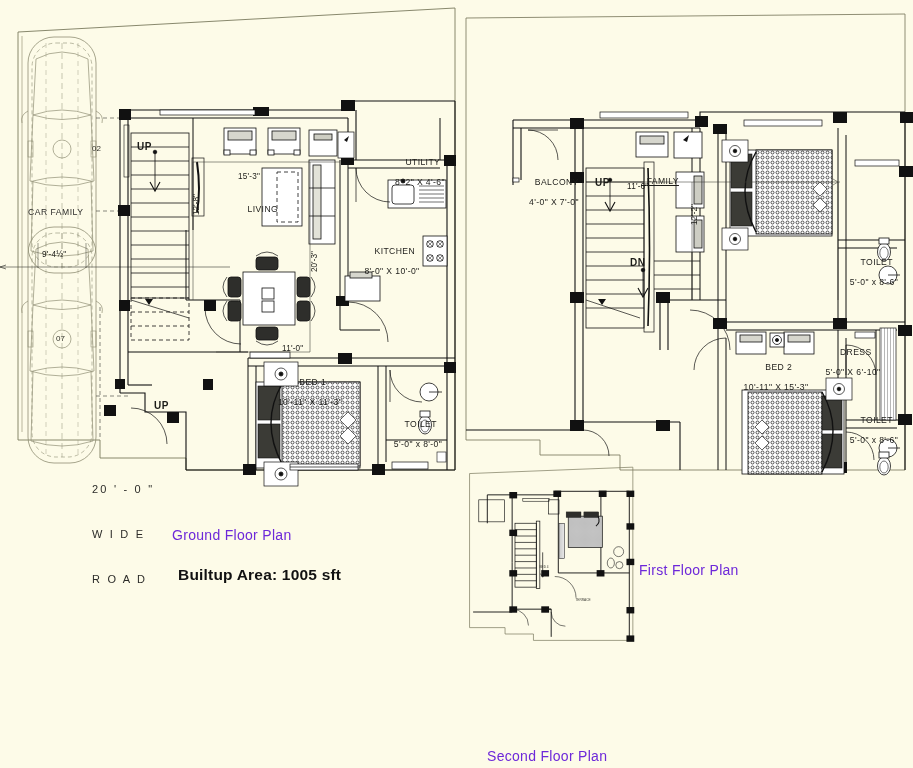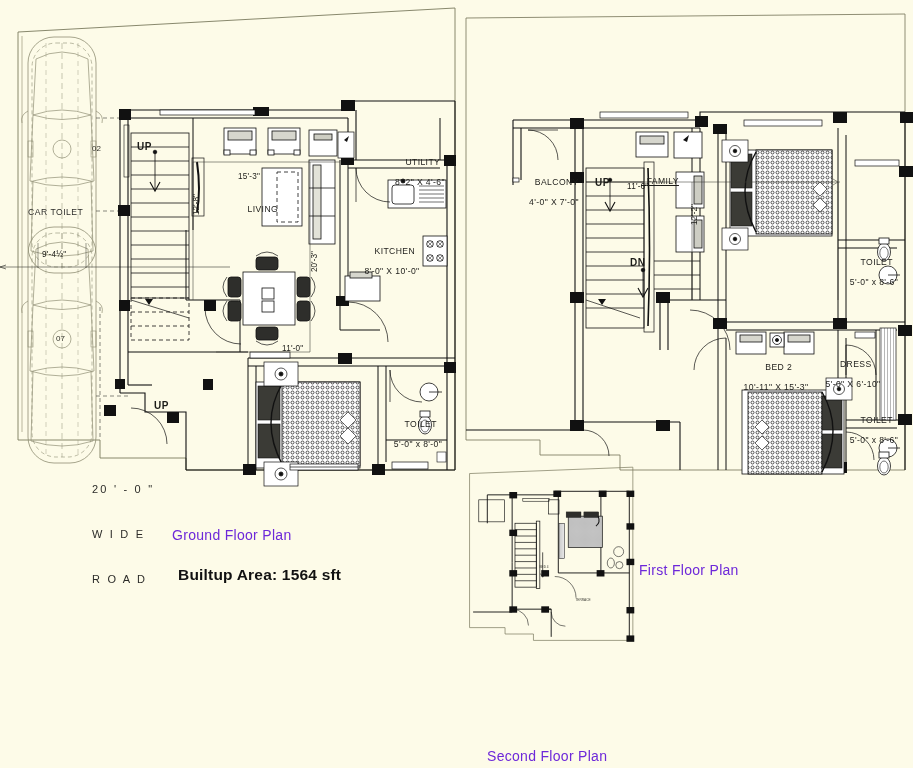--- a/index.html
+++ b/index.html
@@ -586,21 +586,21 @@
 
       <g stroke="#111" stroke-width="1.6" fill="none">
         <path d="M250,300 A60,60 0 0 1 310,360"></path>
         <path d="M240,400 A40,40 0 0 0 280,440"></path>
         <path d="M130,392 A46,46 0 0 1 176,438"></path>
       </g>
     </g>
   </g>
 </svg>
 
-<div class="cap cp" style="left:28px;top:207px;">CAR TOILET</div>
+<div class="cap cp" style="left:28px;top:207px;">CAR FAMILY</div>
 <div class="cap carno" style="left:56px;top:144px;margin-left:36px;">02</div>
 <div class="cap carno" style="left:56px;top:334px;">07</div>
 <div class="cap dimtxt" style="left:42px;top:250px;">9'-4½"</div>
 
 <div class="cap updn" style="left:137px;top:141px;">UP</div>
 <div class="cap updn" style="left:154px;top:400px;">UP</div>
 
 <div class="cap dimtxt" style="left:238px;top:172px;">15'-3"</div>
 <div class="cap vdim" style="left:192px;top:215px;transform:rotate(-90deg);">12'-8"</div>
 <div class="cap vdim" style="left:310px;top:272px;transform:rotate(-90deg);">20'-3"</div>
@@ -614,34 +614,38 @@
   <span>KITCHEN</span>
   <b>8'-0" X 10'-0"</b>
 </div>
 
 <div class="cap rm" style="left:383px;top:147px;width:74px;">
   <span>UTILITY</span>
   <b>8'-2" X 4'-6"</b>
 </div>
 
 
+<div class="cap rm" style="left:266px;top:367px;width:88px;">
+  <span>BED 1</span>
+  <b>10'-11" X 11'-3"</b>
+</div>
 
 <div class="cap rm" style="left:387px;top:409px;width:62px;">
   <span>TOILET</span>
   <b>5'-0" x 8'-0"</b>
 </div>
 
 <div class="cap road-lbl" style="left:92px;top:452px;">
   <div>20 ' - 0 "</div>
   <div>W I D E</div>
   <div>R O A D</div>
 </div>
 
 <div class="cap plan-title" style="left:172px;top:527px;">Ground Floor Plan</div>
-<div class="cap area-title" style="left:178px;top:566px;">Builtup Area: 1564 sft</div>
+<div class="cap area-title" style="left:178px;top:566px;">Builtup Area: 1005 sft</div>
 
 <div class="cap rm" style="left:514px;top:167px;width:80px;">
   <span>BALCONY</span>
   <b>4'-0" X 7'-0"</b>
 </div>
 
 <div class="cap rm" style="left:634px;top:166px;width:52px;text-decoration:underline;">
   <span>FAMILY</span>
 </div>
 <div class="cap dimtxt" style="left:627px;top:182px;">11'-6"</div>
@@ -649,21 +653,21 @@
 
 <div class="cap updn" style="left:595px;top:177px;">UP</div>
 <div class="cap updn" style="left:630px;top:257px;">DN</div>
 
 
 <div class="cap rm" style="left:730px;top:352px;width:92px;">
   <span>BED 2</span>
   <b>10'-11" X 15'-3"</b>
 </div>
 
-<div class="cap rm" style="left:822px;top:349px;width:62px;">
+<div class="cap rm" style="left:822px;top:337px;width:62px;">
   <span>DRESS</span>
   <b>5'-0" X 6'-10"</b>
 </div>
 
 <div class="cap rm" style="left:843px;top:247px;width:62px;">
   <span>TOILET</span>
   <b>5'-0" x 8'-6"</b>
 </div>
 
 <div class="cap rm" style="left:843px;top:405px;width:62px;">

